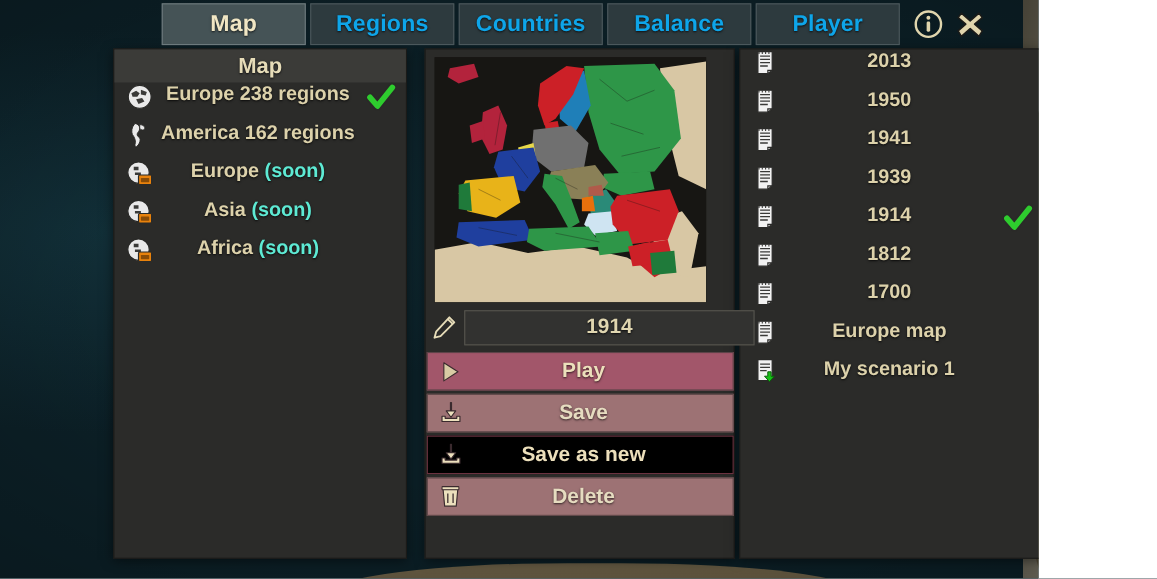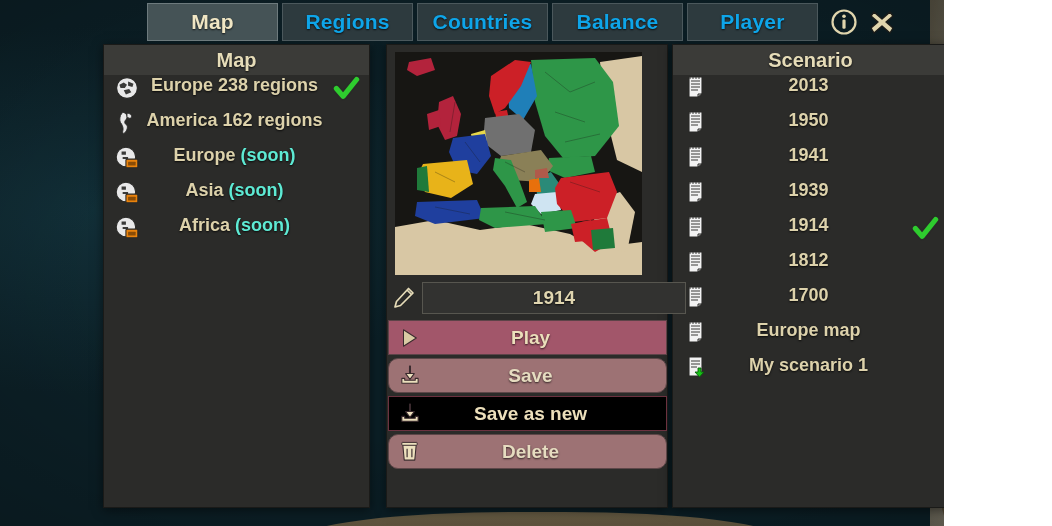--- a/index.html
+++ b/index.html
@@ -224,21 +224,21 @@
   .action-btn .btn-label {
     flex: 1;
     text-align: center;
     color: #ecdfbb;
     font-size: 19px;
     font-weight: bold;
     text-shadow: 0 1px 2px rgba(0,0,0,0.7);
     padding-right: 34px;
   }
   .action-btn.vivid { background: #000000; border-color: #6b3240; }
-  .action-btn.muted { background: #9d7274; border-color: #5e4749; border-radius: 10px; }
+  .action-btn.muted { background: #9d7274; border-color: #5e4749; }
   .action-btn.muted .btn-label { color: #e6dcc0; }
 </style>
 </head>
 <body>
 
 <div id="screen">
 
   <div class="bg-layer bg-ocean"></div>
   <div class="bg-land-right"></div>
   <div class="bg-land-right-dark"></div>
@@ -449,21 +449,20 @@
             <g stroke="#3a2a2e" stroke-width="1.2">
               <path d="M9.5 9 v9 M14.5 9 v9"></path>
             </g>
           </svg>
         </div>
         <div class="btn-label">Delete</div>
       </div>
     </div>
 
   <div class="panel" id="panel-scenario">
-    <div class="panel-header">Scenario</div>
     <div id="scenario-list">
         <div class="row">
           <div class="row-icon">
             <svg width="24" height="24" viewBox="0 0 24 24">
               <path d="M5 2 h13 v17 l-4 3 H5 Z" fill="#f2f2f2" stroke="#2a2a28" stroke-width="1.1" stroke-linejoin="round"></path>
               <path d="M14 19 h4 l-4 3 z" fill="#cfcfcf" stroke="#2a2a28" stroke-width="1"></path>
               <g stroke="#3a3a38" stroke-width="1.2">
                 <path d="M7 6 h9 M7 9 h9 M7 12 h9 M7 15 h7"></path>
               </g>
               <g stroke="#3a3a38" stroke-width="1">

